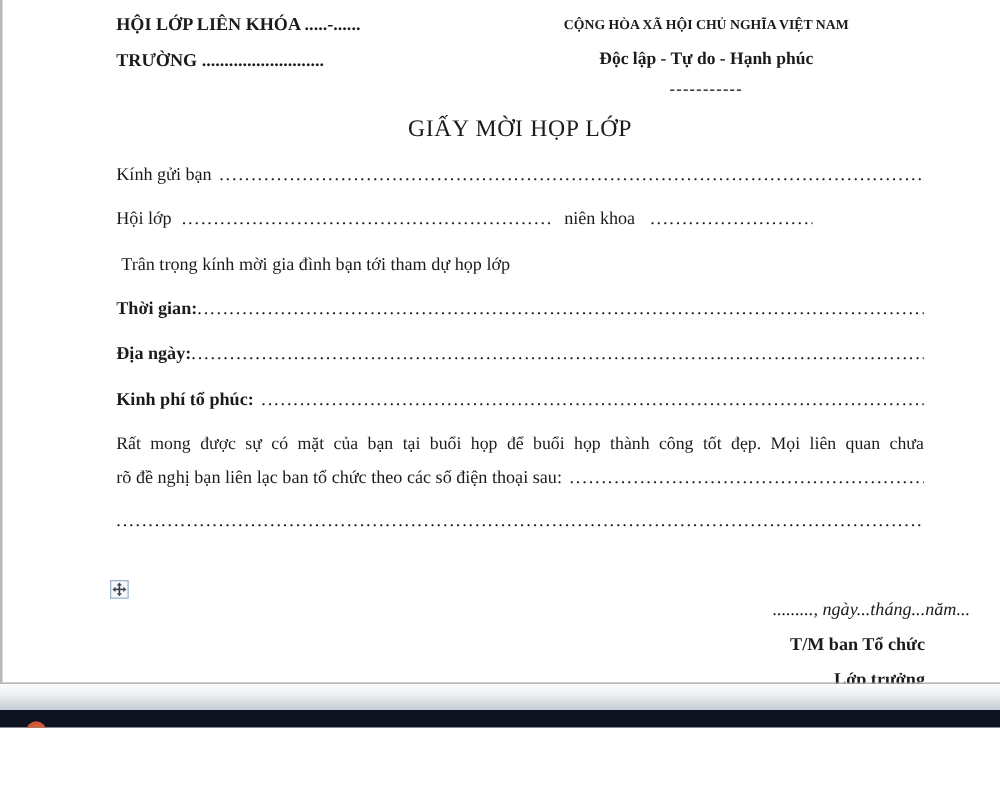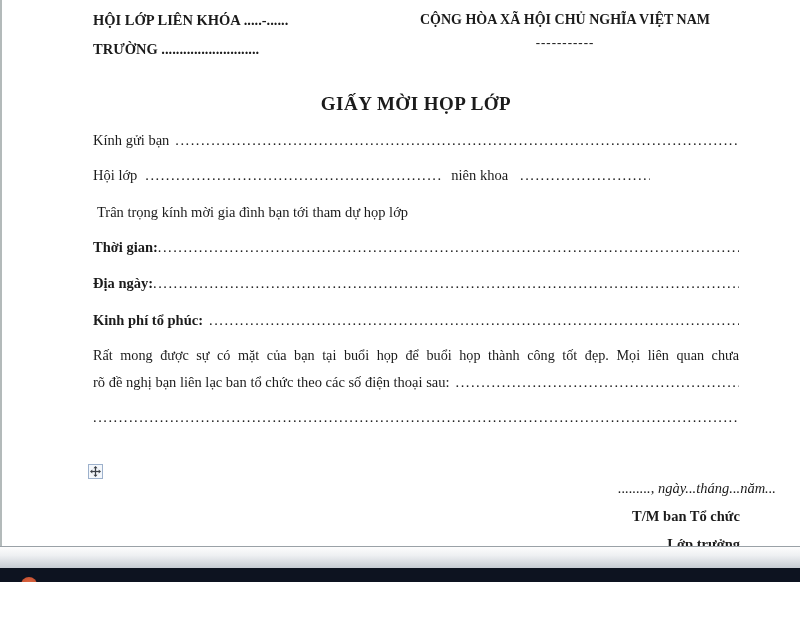--- a/index.html
+++ b/index.html
@@ -8,24 +8,24 @@
     background:#ffffff;color:#1b1b1b;
     font-family:"Liberation Serif","DejaVu Serif",serif;
   }
   .abs{position:absolute}
   .b{font-weight:bold}
   .left-rule{left:0;top:0;width:2px;height:546px;background:#b3baba}
   
   .hdr-left{left:93px;top:10px;width:292px;text-align:left;font-weight:bold;font-size:14.5px;line-height:20px}
   .hdr-left .l2{margin-top:9px}
   .hdr-right{left:393px;top:10px;width:344px;text-align:center;font-weight:bold;line-height:20px}
-  .hdr-right .l1{font-size:14px}
+  .hdr-right .l1{font-size:11px}
   .hdr-right .l2{font-size:14px;margin-top:8px}
   .hdr-right .sep{font-size:13px;margin-top:3px;font-weight:bold;letter-spacing:1px}
-  .doc-title{left:93px;top:93px;width:646px;text-align:center;font-size:19px;font-weight:bold;letter-spacing:.5px}
+  .doc-title{left:93px;top:93px;width:646px;text-align:center;font-size:19px;font-weight:normal;letter-spacing:.5px}
   
   .line{position:absolute;left:93px;width:646px;height:20px;line-height:20px;font-size:14.5px;white-space:nowrap;overflow:hidden}
   .dots{letter-spacing:1.5px}
   .dotseg{display:inline-block;overflow:hidden;vertical-align:top;height:20px}
   .gap8{margin-left:8px}
   .gap6{margin-left:6px}
   .just{white-space:normal;text-align:justify;text-align-last:justify;overflow:visible}
   .indent{padding-left:4px}
   
   .handle{left:88px;top:464px;width:15px;height:15px;border:1px solid #9db1cc;background:#f4f7fb;
@@ -49,20 +49,21 @@
 
 <div style="position:absolute;inset:0">
 
   <div class="abs hdr-left">
     <div class="l1">HỘI LỚP LIÊN KHÓA .....-......</div>
     <div class="l2">TRƯỜNG ...........................</div>
   </div>
 
   <div class="abs hdr-right">
     <div class="l1">CỘNG HÒA XÃ HỘI CHỦ NGHĨA VIỆT NAM</div>
+    <div class="l2">Độc lập - Tự do - Hạnh phúc</div>
     <div class="sep">-----------</div>
   </div>
 
   <div class="abs doc-title">GIẤY MỜI HỌP LỚP</div>
 
   <div class="line" style="top:130px">
     <span>Kính gửi bạn</span><span class="dots gap6">........................................................................................................................................................................................................</span>
   </div>
 
   <div class="line" style="top:165px">

